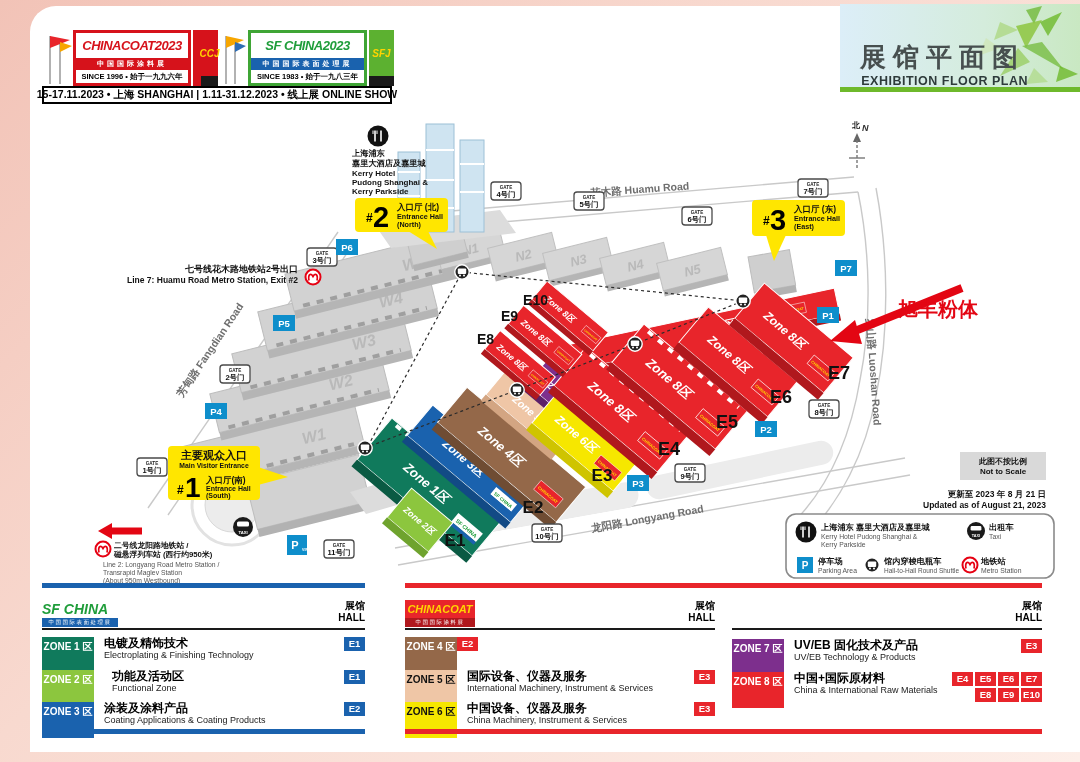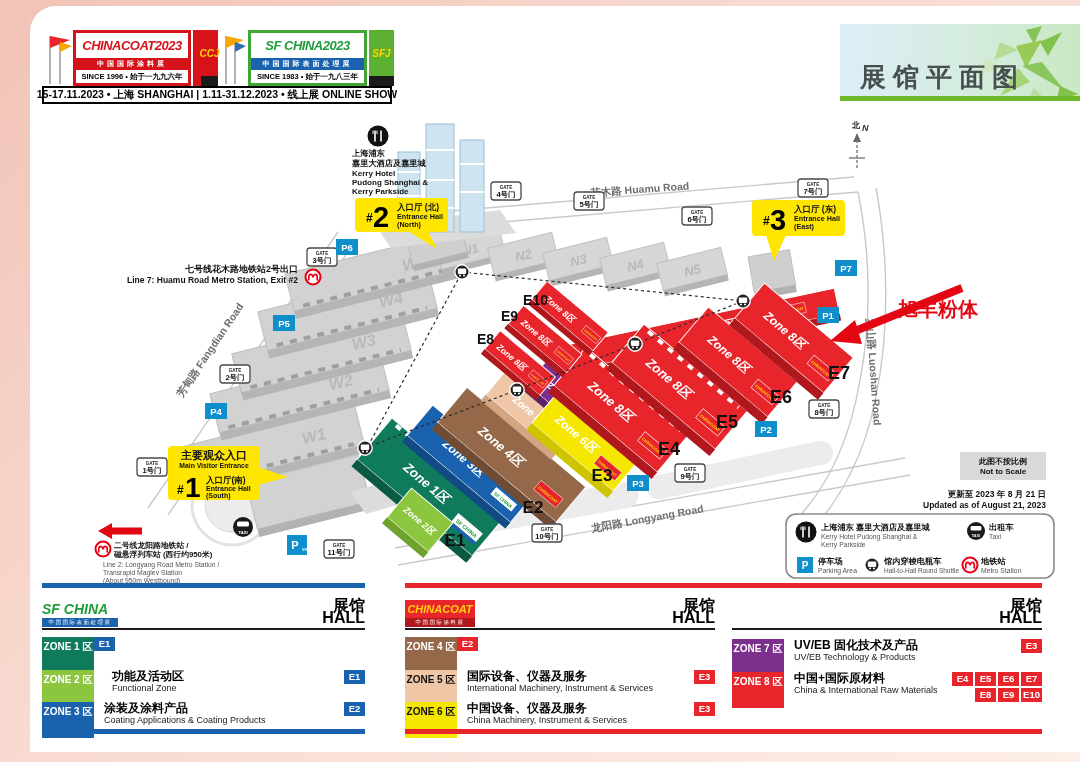--- a/index.html
+++ b/index.html
@@ -24,21 +24,21 @@
   .badge-box{position:absolute;width:25px;height:56px;display:flex;flex-direction:column;box-sizing:border-box;}
   .ccj{left:193px;top:30px;background:#d6121b;padding-left:8px;}
   .sfj{left:369px;top:30px;background:#5cb130;}
   .badge-box .b-txt{flex:1;display:flex;align-items:center;justify-content:center;color:#ffd400;
                     font-weight:bold;font-size:10px;font-style:italic;}
   .badge-box .b-strip{height:10px;background:#1a1a1a;}
   .flags{position:absolute;top:32px;}
   .dates-bar{position:absolute;left:42px;top:86px;width:350px;height:18px;border:2px solid #000;background:#fff;
              display:flex;align-items:center;justify-content:center;font-size:10.5px;font-weight:bold;color:#000;
              white-space:nowrap;box-sizing:border-box;}
-  .banner{position:absolute;left:840px;top:24px;right:0;height:77px;
+  .banner{position:absolute;left:840px;top:4px;right:0;height:88px;
           background:linear-gradient(90deg,#dceef8 0%,#d4ecdc 60%,#c9e8c2 100%);overflow:hidden;}
   .banner-underline{position:absolute;left:0;right:0;bottom:0;height:5px;background:#6eb92b;}
   .banner-title{position:absolute;right:55px;top:36px;font-size:26px;font-weight:bold;color:#474f4f;
                 letter-spacing:7px;white-space:nowrap;}
   .banner-sub{position:absolute;right:52px;top:70px;font-size:12.5px;font-weight:bold;color:#2e3b3b;
               letter-spacing:.5px;white-space:nowrap;}
   .runner{position:absolute;right:0;top:0;}
   
   svg.map{position:absolute;left:0;top:0;pointer-events:none;font-family:"Liberation Sans",sans-serif;}
   .road{fill:none;stroke:#c9c9c9;stroke-width:1.4;}
@@ -53,21 +53,21 @@
   .pk-txt{font-size:9.5px;font-weight:bold;fill:#fff;text-anchor:middle;}
   .blk{font-weight:bold;fill:#111;}
   .gry{fill:#555;}
   
   .hline{position:absolute;height:5px;}
   .hline.blue{background:#1a62ae;}
   .hline.red{background:#e8252b;}
   .uline{position:absolute;height:2px;background:#1a1a1a;}
   .ztable{position:absolute;top:598px;height:150px;}
   .t-logo{position:absolute;left:0;top:2px;display:flex;flex-direction:column;box-sizing:border-box;}
-  .hallhdr{position:absolute;right:0;top:2px;text-align:right;font-weight:bold;color:#000;font-size:16px;line-height:12px;}
+  .hallhdr{position:absolute;right:0;top:2px;text-align:right;font-weight:bold;color:#000;font-size:10px;line-height:12px;}
   .trow{position:absolute;left:0;right:0;height:24px;display:flex;align-items:flex-start;}
   .zbadge{width:52px;height:36px;line-height:20px;text-align:center;color:#fff;font-size:10px;font-weight:bold;
           flex:0 0 auto;white-space:nowrap;}
   .zbadge.dark{color:#111;}
   .tcell{margin-left:10px;flex:1;min-width:0;}
   .tcell .cn{display:block;font-size:12px;font-weight:bold;color:#000;line-height:13px;white-space:nowrap;}
   .tcell .en{display:block;font-size:9px;color:#222;line-height:10px;white-space:nowrap;}
   .hbcol{display:flex;flex-direction:column;align-items:flex-end;gap:2px;flex:0 0 auto;}
   .hbrow{display:flex;gap:2px;}
   .hb{width:21px;height:14px;line-height:14px;text-align:center;color:#fff;font-size:9.5px;font-weight:bold;}
@@ -607,20 +607,24 @@
 
 <div class="ztable" style="left:42px;width:323px;">
   <div class="t-logo" style="width:76px;height:27px;">
     <div style="flex:1;display:flex;align-items:center;font-weight:bold;font-style:italic;font-size:14px;color:#1f9d3a;white-space:nowrap;">SF CHINA</div>
     <div style="height:9px;background:#1a62ae;color:#fff;font-size:5.5px;letter-spacing:1.5px;display:flex;align-items:center;justify-content:center;white-space:nowrap;">中国国际表面处理展</div>
   </div>
   <div class="hallhdr"><span>展馆</span><br><span>HALL</span></div>
   <div class="uline" style="left:0;right:0;top:30px;"></div>
   <div class="trow" style="top:39px;">
     <span class="zbadge" style="background:#107a5c">ZONE 1 区</span>
+    <span class="tcell">
+        <span class="cn">电镀及精饰技术</span>
+        <span class="en">Electroplating &amp; Finishing Technology</span>
+      </span>
     <span class="hbcol">
         <span class="hbrow">
           <span class="hb blue">E1</span>
         </span>
       </span>
   </div>
   <div class="trow" style="top:72px;gap:8px;">
     <span class="zbadge" style="background:#8cc63e">ZONE 2 区</span>
     <span class="tcell">
         <span class="cn">功能及活动区</span>

